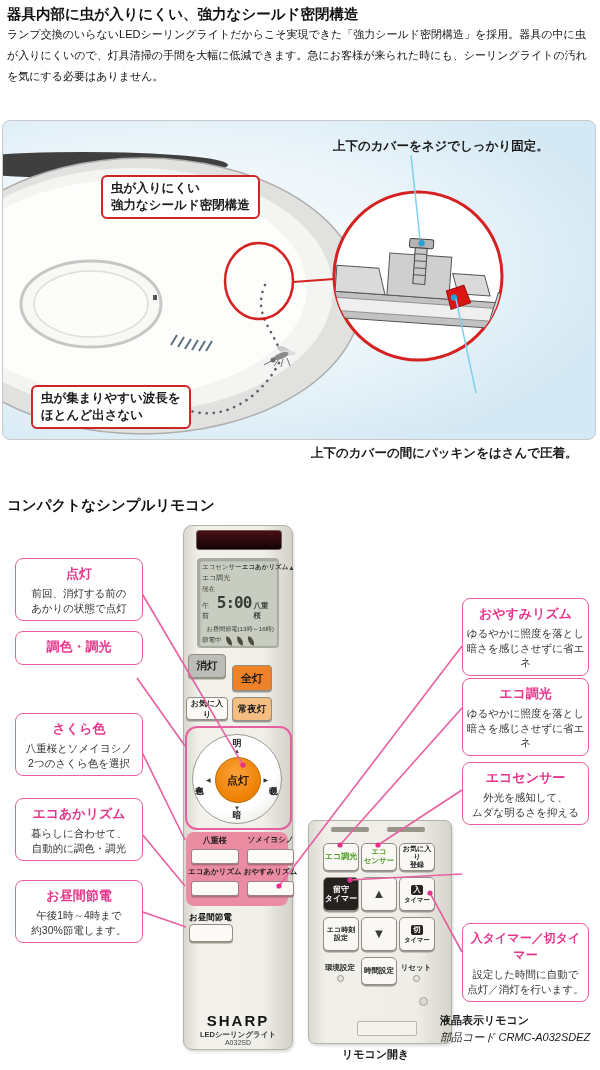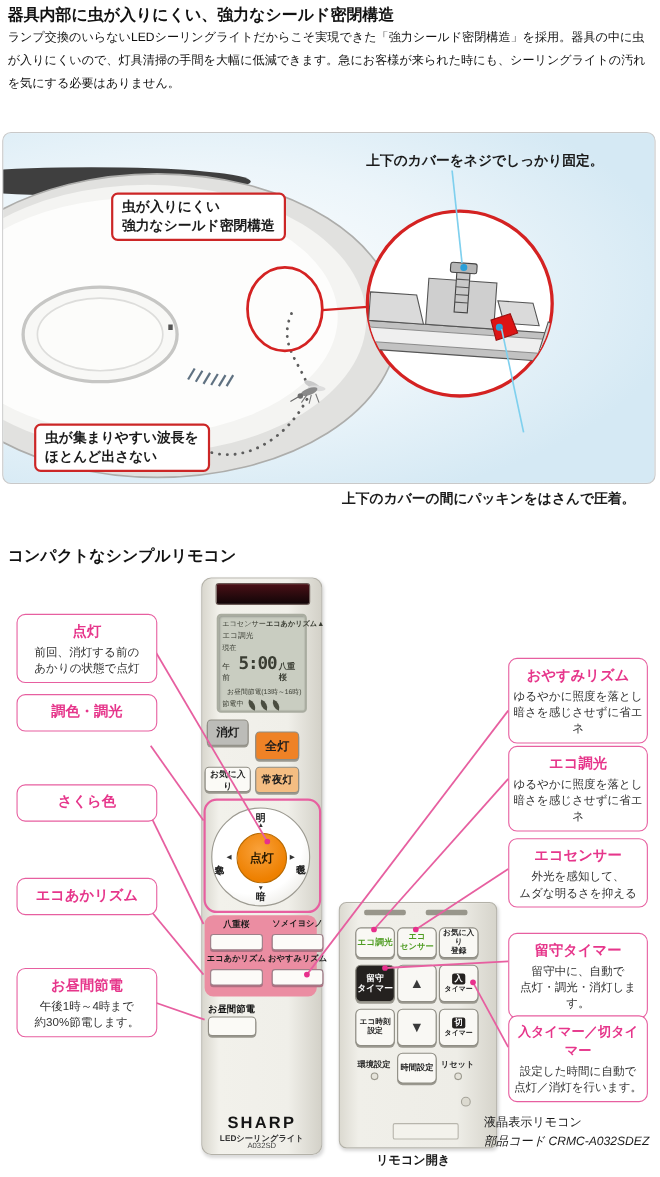--- a/index.html
+++ b/index.html
@@ -211,44 +211,42 @@
 
   <div class="pc" style="left:15px;top:38px;">
     <div class="t">点灯</div>
     <div class="b"><span>前回、消灯する前の</span><br><span>あかりの状態で点灯</span></div>
   </div>
   <div class="pc" style="left:15px;top:111px;">
     <div class="t">調色・調光</div>
   </div>
   <div class="pc" style="left:15px;top:193px;">
     <div class="t">さくら色</div>
+    <div class="b"><span>八重桜とソメイヨシノ</span><br><span>2つのさくら色を選択</span></div>
   </div>
   <div class="pc" style="left:15px;top:278px;">
     <div class="t">エコあかリズム</div>
+    <div class="b"><span>暮らしに合わせて、</span><br><span>自動的に調色・調光</span></div>
   </div>
   <div class="pc" style="left:15px;top:360px;">
     <div class="t">お昼間節電</div>
     <div class="b"><span>午後1時～4時まで</span><br><span>約30%節電します。</span></div>
   </div>
 
   <div class="pc pcr" style="top:78px;">
     <div class="t">おやすみリズム</div>
     <div class="b"><span>ゆるやかに照度を落とし</span><br><span>暗さを感じさせずに省エネ</span></div>
   </div>
   <div class="pc pcr" style="top:158px;">
     <div class="t">エコ調光</div>
     <div class="b"><span>ゆるやかに照度を落とし</span><br><span>暗さを感じさせずに省エネ</span></div>
   </div>
   <div class="pc pcr" style="top:242px;">
     <div class="t">エコセンサー</div>
     <div class="b"><span>外光を感知して、</span><br><span>ムダな明るさを抑える</span></div>
-  </div>
-  <div class="pc pcr" style="top:328px;">
-    <div class="t">留守タイマー</div>
-    <div class="b"><span>留守中に、自動で</span><br><span>点灯・調光・消灯します。</span></div>
   </div>
   <div class="pc pcr" style="top:403px;">
     <div class="t" style="font-size:12px;">入タイマー／切タイマー</div>
     <div class="b"><span>設定した時間に自動で</span><br><span>点灯／消灯を行います。</span></div>
   </div>
 
   <div class="abs remote">
     <div class="ir"></div>
     <div class="lcd">
       <div class="r1">
@@ -334,15 +332,15 @@
     <div class="pin" style="left:28px;top:154px;"></div>
     <div class="gbtn" style="left:52px;top:136px;height:26px;font-size:7.5px;">時間設定</div>
     <div class="plbl" style="left:90px;top:142px;">リセット</div>
     <div class="pin" style="left:104px;top:154px;"></div>
 
     <div class="hole"></div>
     <div class="latch"></div>
   </div>
 
   <div class="cap" style="left:342px;top:527px;font-weight:bold;">リモコン開き</div>
-  <div class="cap" style="left:440px;top:493px;">液晶表示リモコン</div>
+  <div class="cap" style="left:440px;top:493px;font-weight:bold;">液晶表示リモコン</div>
   <div class="cap" style="left:440px;top:510px;font-style:italic;">部品コード CRMC-A032SDEZ</div>
 </div>
 
 </body></html>

